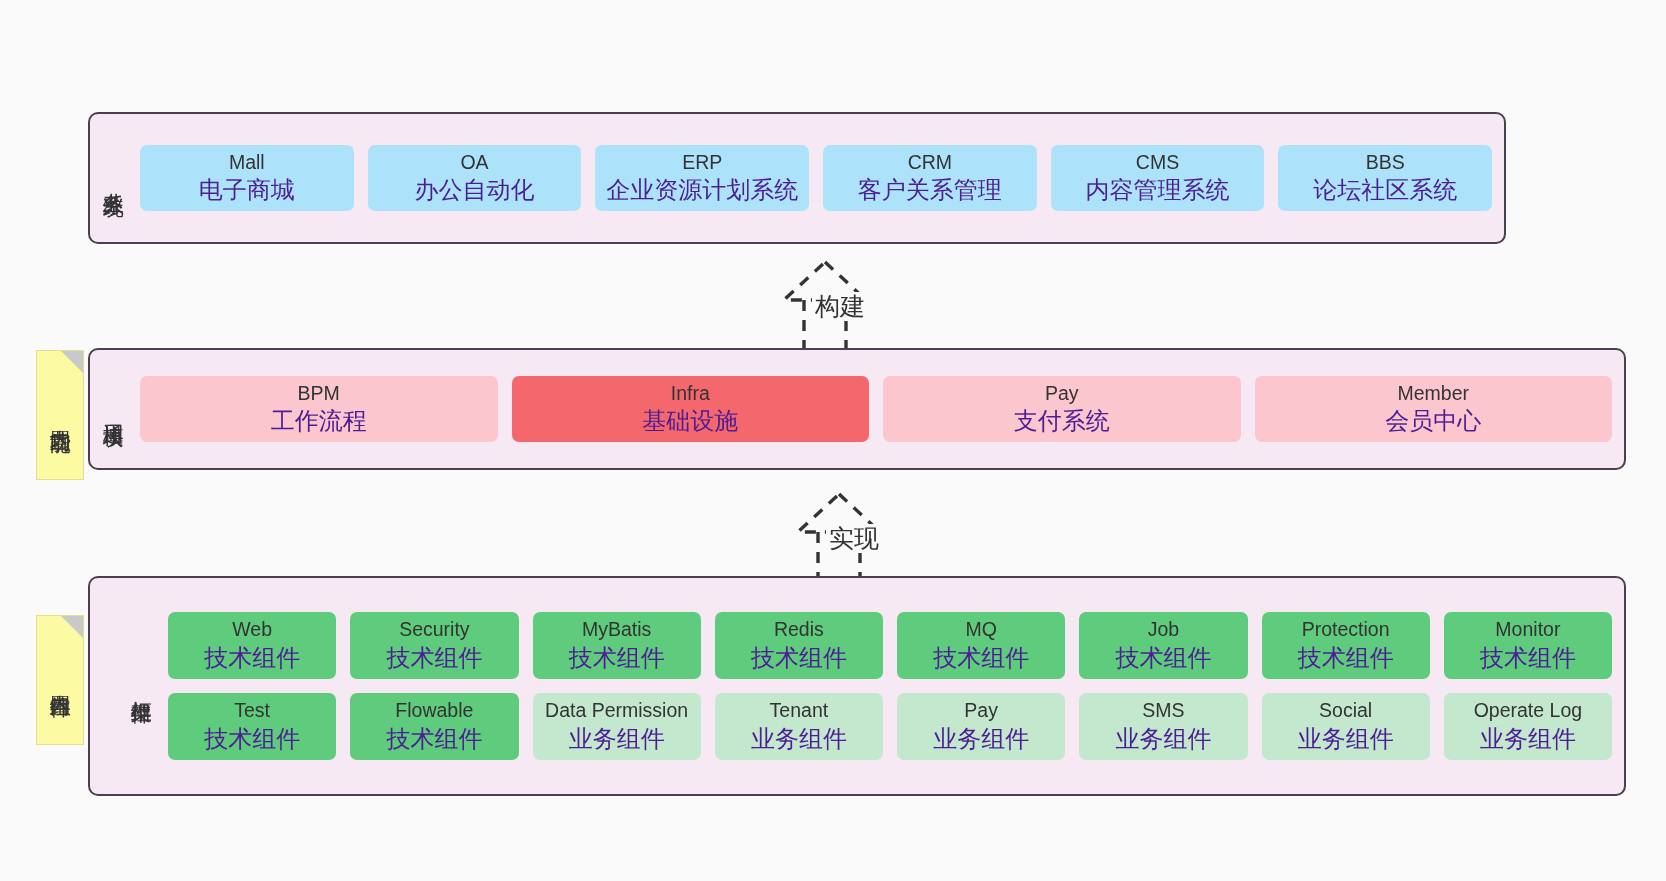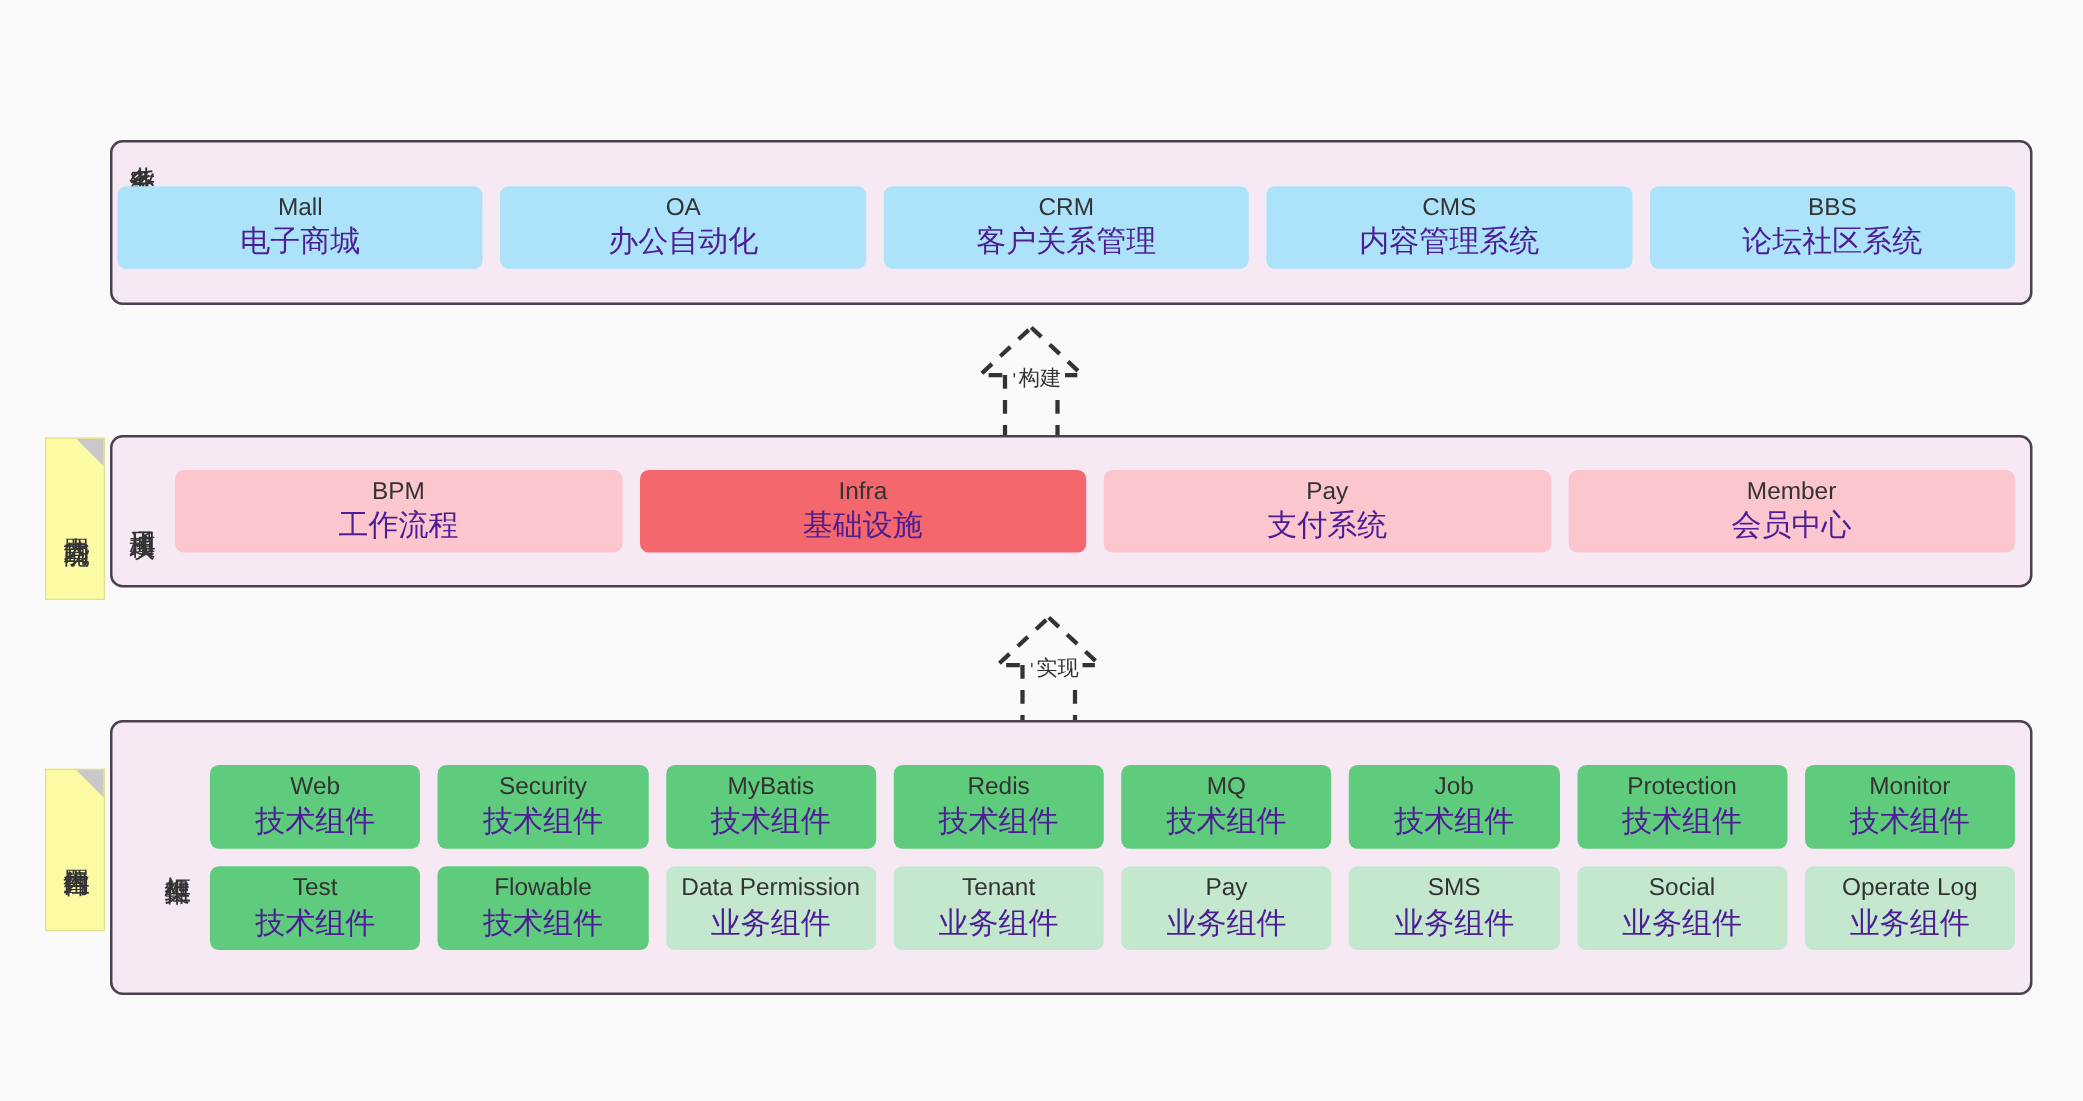--- a/index.html
+++ b/index.html
@@ -126,44 +126,48 @@
   }
 
   
   .uml-arrow {
     position: absolute;
     pointer-events: none;
   }
   .uml-arrow svg { display: block; overflow: visible; }
   .uml-label {
     position: absolute;
-    font-size: 17px;
+    font-size: 25px;
     line-height: 1;
     color: #333333;
     background: #fafafa;
     padding: 2px 3px;
     white-space: nowrap;
   }
 </style>
 </head>
 <body>
 
 <div id="stage">
 
-  <div class="layer" id="layer-business-systems" style="left:88px; top:112px; width:1538px; height:132px;flex-direction:column;">
+  <div class="layer" id="layer-business-systems" style="left:88px; top:112px; width:1418px; height:132px;">
     <div class="layer-label">业务系统</div>
     <div class="layer-body">
       <div class="box-row">
         <div class="node c-blue">
           <div class="title">Mall</div>
           <div class="sub">电子商城</div>
         </div>
         <div class="node c-blue">
           <div class="title">OA</div>
           <div class="sub">办公自动化</div>
+        </div>
+        <div class="node c-blue">
+          <div class="title">ERP</div>
+          <div class="sub">企业资源计划系统</div>
         </div>
         <div class="node c-blue">
           <div class="title">CRM</div>
           <div class="sub">客户关系管理</div>
         </div>
         <div class="node c-blue">
           <div class="title">CMS</div>
           <div class="sub">内容管理系统</div>
         </div>
         <div class="node c-blue">

